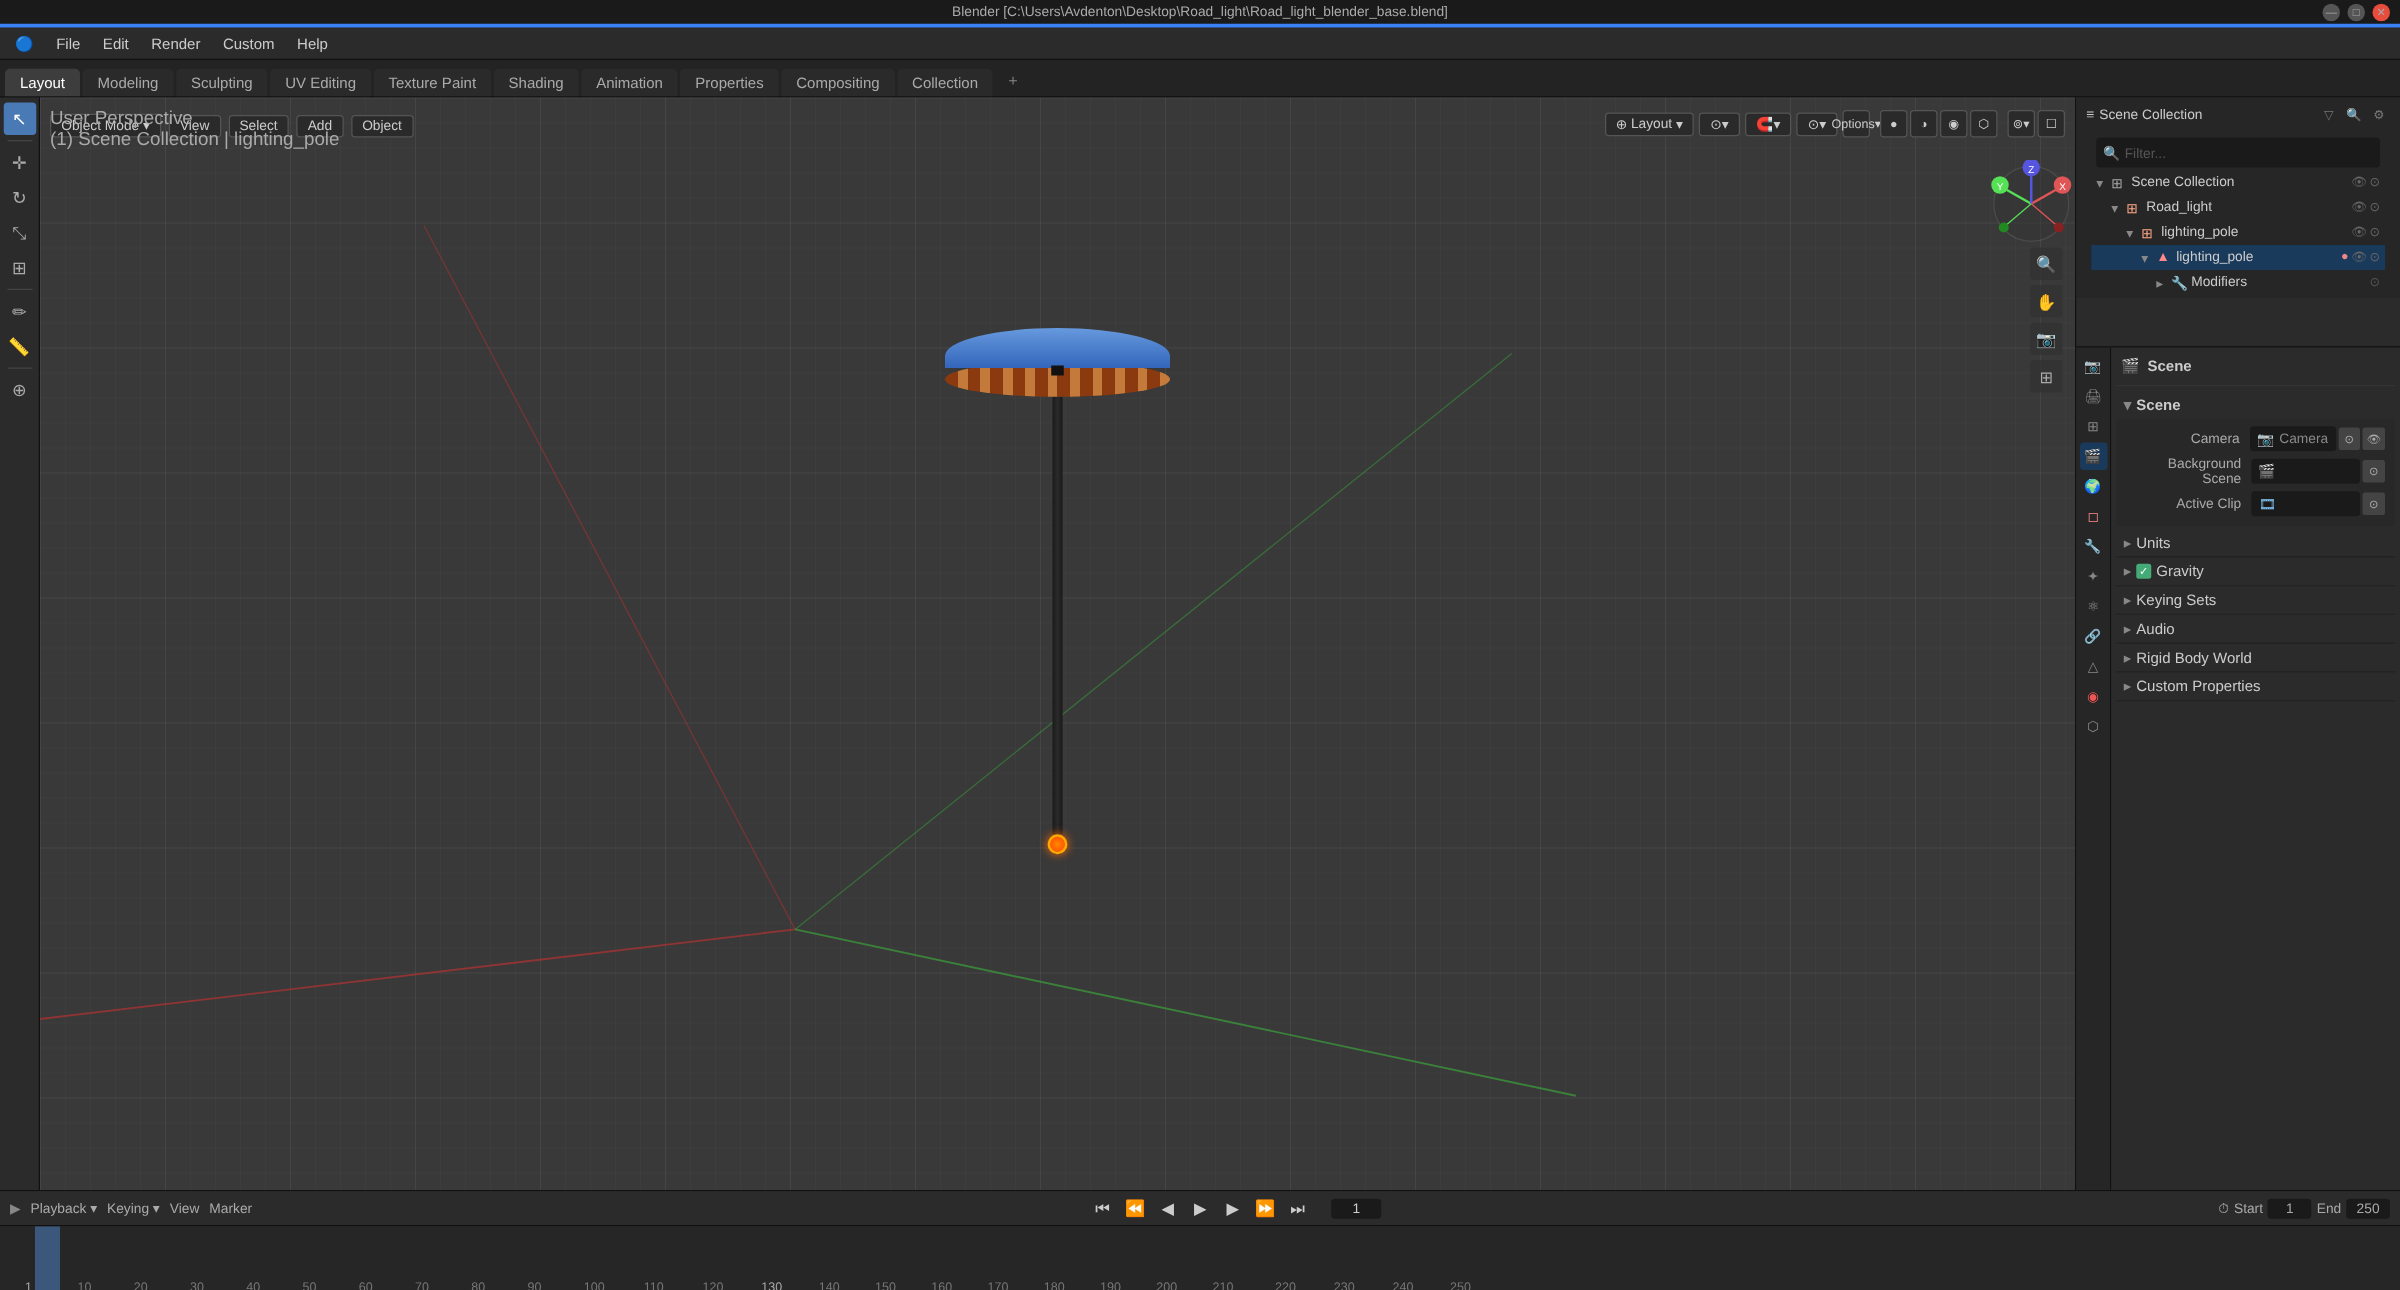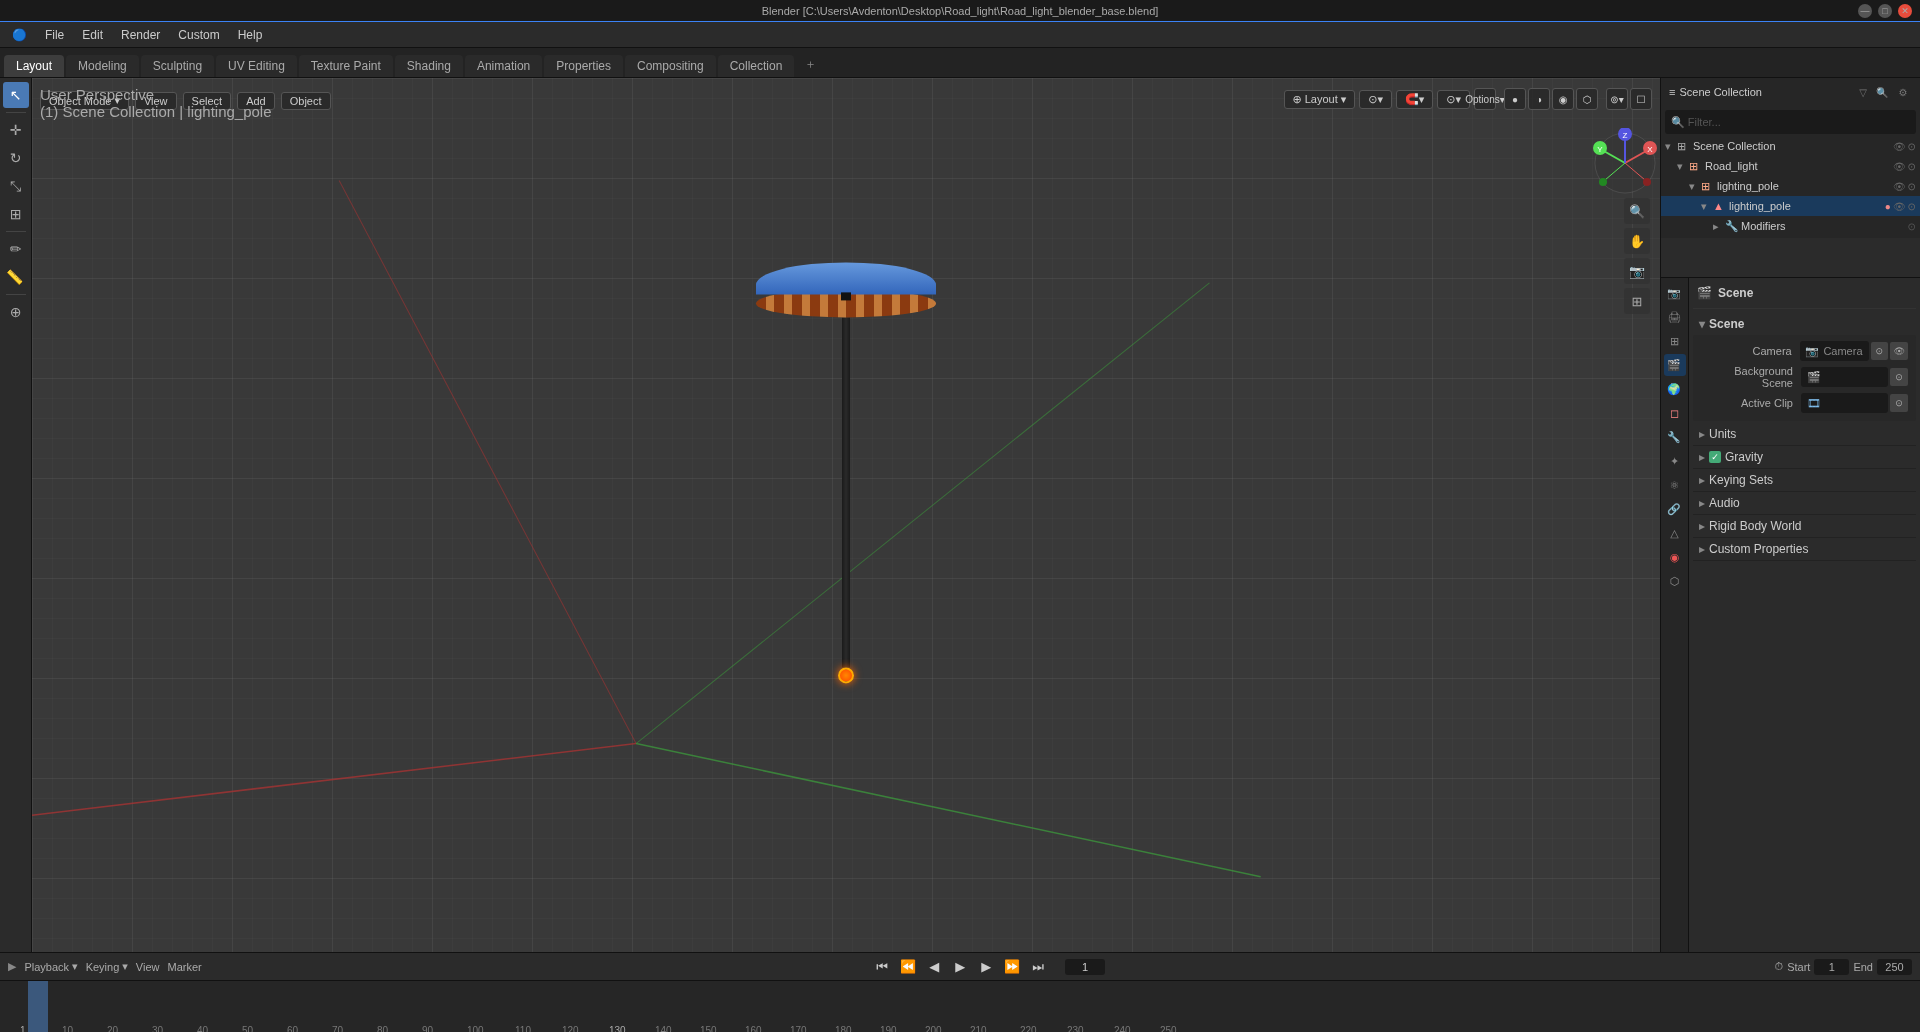--- a/index.html
+++ b/index.html
@@ -16,21 +16,21 @@
 
     
     #title-bar {
       height: 22px;
       background: #1a1a1a;
       display: flex;
       align-items: center;
       padding: 0 8px;
       font-size: 11px;
       color: #aaa;
-      border-bottom: 1px solid #3b82f6;
+      border-bottom: 3px solid #3b82f6;
       position: relative;
     }
     #title-bar .title-text { flex: 1; text-align: center; }
     #title-bar .window-controls { display: flex; gap: 6px; position: absolute; right: 8px; }
     .win-btn { width: 14px; height: 14px; border-radius: 50%; display: flex; align-items: center; justify-content: center; font-size: 9px; cursor: pointer; }
     .win-btn-min { background: #555; }
     .win-btn-max { background: #555; }
     .win-btn-close { background: #e74c3c; }
 
     
@@ -244,21 +244,21 @@
       height: 28px;
       background: #262626;
       display: flex;
       align-items: center;
       padding: 0 8px;
       gap: 4px;
       font-size: 11px;
     }
     #outliner-body {
       background: #262626;
-      padding: 2px 0;
+      padding: 2px 12px;
     }
     .outliner-search {
       height: 24px;
       background: #1a1a1a;
       margin: 2px 4px;
       border-radius: 3px;
       display: flex;
       align-items: center;
       padding: 0 6px;
       color: #666;

